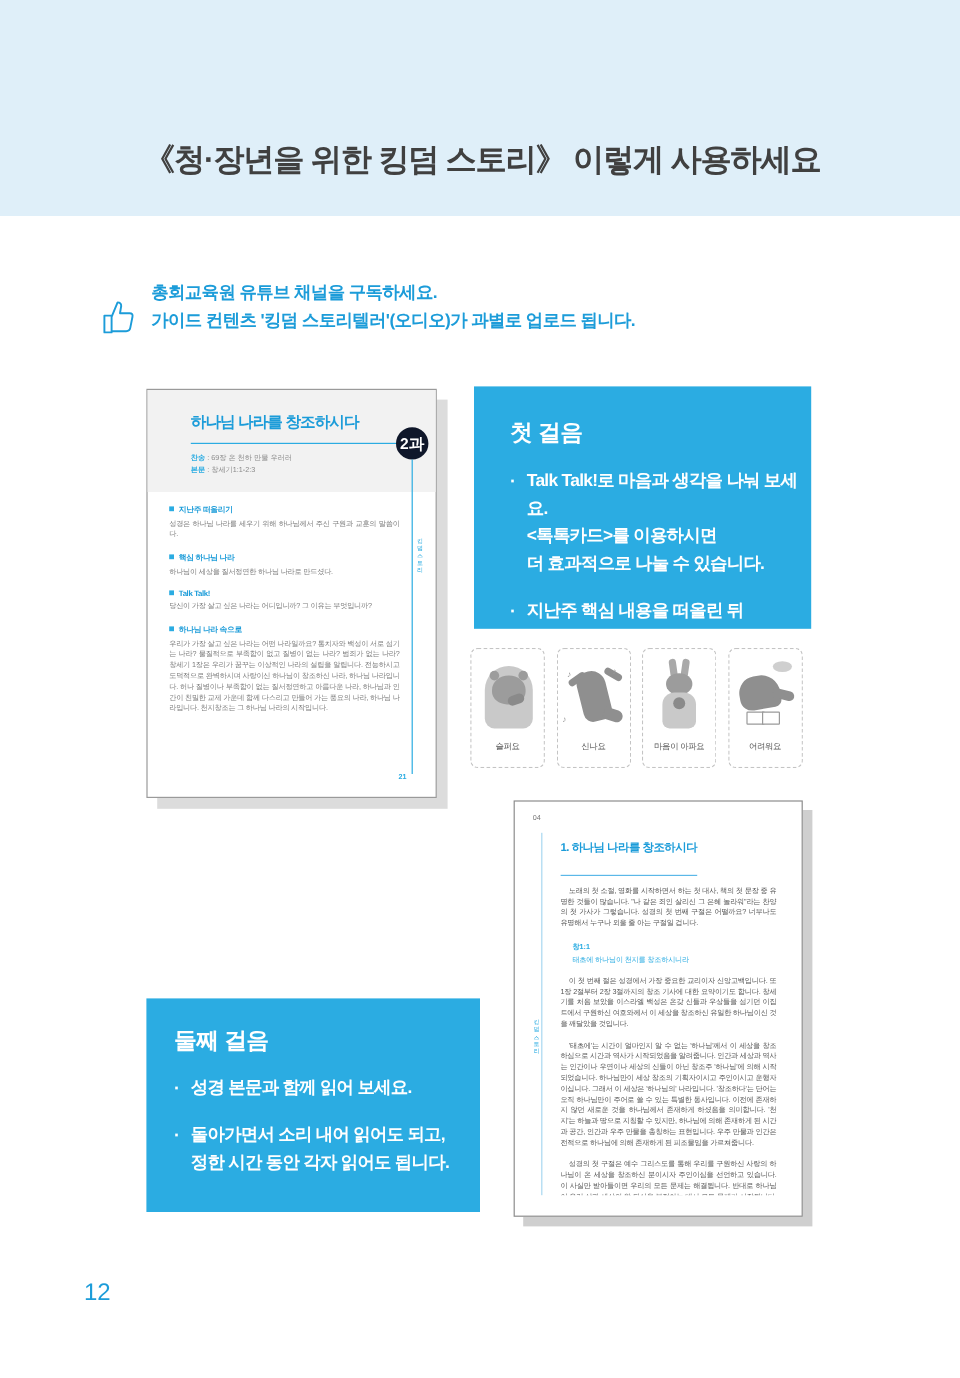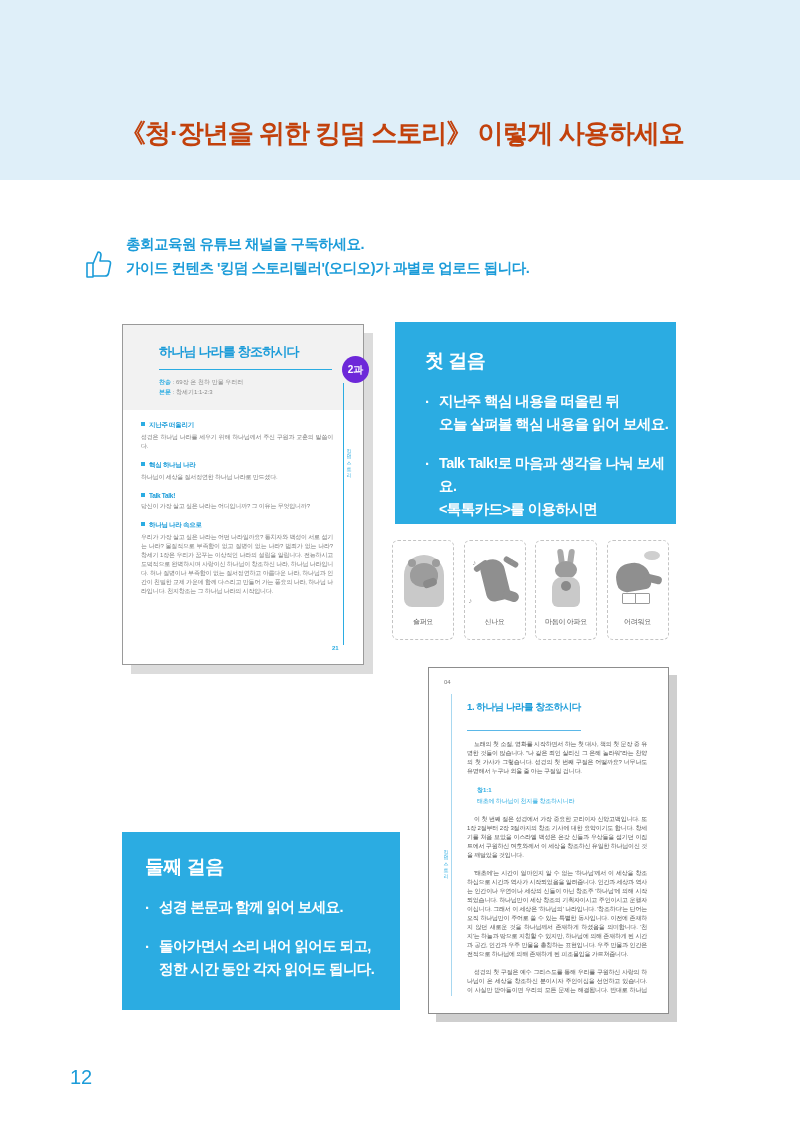--- a/index.html
+++ b/index.html
@@ -2,41 +2,41 @@
 <html><head>
 <meta charset="utf-8">
 <style>
   html,body{margin:0;padding:0;background:#ffffff;}
   .canvas{position:relative;width:800px;height:1148px;background:#ffffff;overflow:hidden;
           font-family:"Liberation Sans","DejaVu Sans",sans-serif;}
 
   
   .band{position:absolute;left:0;top:0;width:800px;height:180px;background:#DFEFF9;}
   .main-title{position:absolute;left:120px;top:116px;font-size:26px;font-weight:bold;
-              color:#c2410c;letter-spacing:-1px;}
+              color:#404040;letter-spacing:-1px;}
 
   
   .subscribe{position:absolute;left:84px;top:232px;display:flex;align-items:flex-end;}
   .thumb-icon{width:28px;height:32px;margin-right:14px;flex:0 0 auto;}
   .sub-lines{font-size:14.5px;color:#1C9CD9;font-weight:bold;line-height:24px;letter-spacing:-0.5px;}
 
   
   .mockpage{position:absolute;background:#ffffff;border:1px solid #9a9a9a;
             box-shadow:9px 9px 0 0 #dcdcdc;}
 
   
   .lesson{left:122px;top:324px;width:240px;height:339px;}
   .lesson .head{position:absolute;left:0;top:0;width:100%;height:85px;background:#f2f2f2;}
   .lesson .ltitle{position:absolute;left:36px;top:18px;font-size:13px;font-weight:bold;
                   color:#1C9CD9;letter-spacing:-0.8px;}
   .lesson .trule{position:absolute;left:36px;top:44px;width:173px;height:0;
                  border-top:1.5px solid #2BACE2;}
   .lesson .badge{position:absolute;left:207px;top:31px;width:27px;height:27px;border-radius:50%;
-                 background:#6d28d9;color:#fff;font-size:10px;font-weight:bold;
-                 display:flex;align-items:center;justify-content:center;margin-left:12px;}
+                 background:#0f172a;color:#fff;font-size:13px;font-weight:bold;
+                 display:flex;align-items:center;justify-content:center;}
   .lesson .meta{position:absolute;left:36px;top:52px;font-size:6px;line-height:10px;color:#8a8a8a;}
   .lesson .meta b{color:#2BACE2;font-weight:bold;}
   .lesson .vline{position:absolute;left:220px;top:58px;width:1px;height:262px;background:#2BACE2;}
   .lesson .sidetext{position:absolute;left:223px;top:120px;writing-mode:vertical-rl;
                     font-size:5px;color:#2BACE2;letter-spacing:0.5px;}
   .lesson .pageno{position:absolute;left:209px;top:320px;font-size:6px;font-weight:bold;color:#2BACE2;}
   .lesson .body{position:absolute;left:18px;top:96px;width:192px;}
   .psec{margin-bottom:10px;}
   .psec .h{font-size:6.5px;font-weight:bold;color:#1C9CD9;margin-bottom:3px;letter-spacing:-0.3px;}
   .psec .h::before{content:"";display:inline-block;width:4px;height:4px;background:#2BACE2;
@@ -154,29 +154,29 @@
         <div class="h">하나님 나라 속으로</div>
         <div class="t">우리가 가장 살고 싶은 나라는 어떤 나라일까요? 통치자와 백성이 서로 섬기는 나라? 물질적으로 부족함이 없고 질병이 없는 나라? 범죄가 없는 나라? 창세기 1장은 우리가 꿈꾸는 이상적인 나라의 설립을 알립니다. 전능하시고 도덕적으로 완벽하시며 사랑이신 하나님이 창조하신 나라, 하나님 나라입니다. 허나 질병이나 부족함이 없는 질서정연하고 아름다운 나라, 하나님과 인간이 친밀한 교제 가운데 함께 다스리고 만들어 가는 풍요의 나라, 하나님 나라입니다. 천지창조는 그 하나님 나라의 시작입니다.</div>
       </div>
     </div>
   </div>
 
   <div class="stepbox firststep">
     <div class="stitle">첫 걸음</div>
     <div class="bullet">
       <div class="blines">
-        <div>지난주 핵심 내용을 떠올린 뒤</div>
-        <div>오늘 살펴볼 핵심 내용을 읽어 보세요.</div>
-      </div>
-    </div>
-    <div class="bullet">
-      <div class="blines">
         <div>Talk Talk!로 마음과 생각을 나눠 보세요.</div>
         <div>&lt;톡톡카드&gt;를 이용하시면</div>
         <div>더 효과적으로 나눌 수 있습니다.</div>
+      </div>
+    </div>
+    <div class="bullet">
+      <div class="blines">
+        <div>지난주 핵심 내용을 떠올린 뒤</div>
+        <div>오늘 살펴볼 핵심 내용을 읽어 보세요.</div>
       </div>
     </div>
   </div>
 
   <div class="cards">
     <div class="card">
       <div class="ill">
         <div class="bear-blob"></div>
           <div class="bear-head"></div>
         <div class="bear-ear1"></div>

